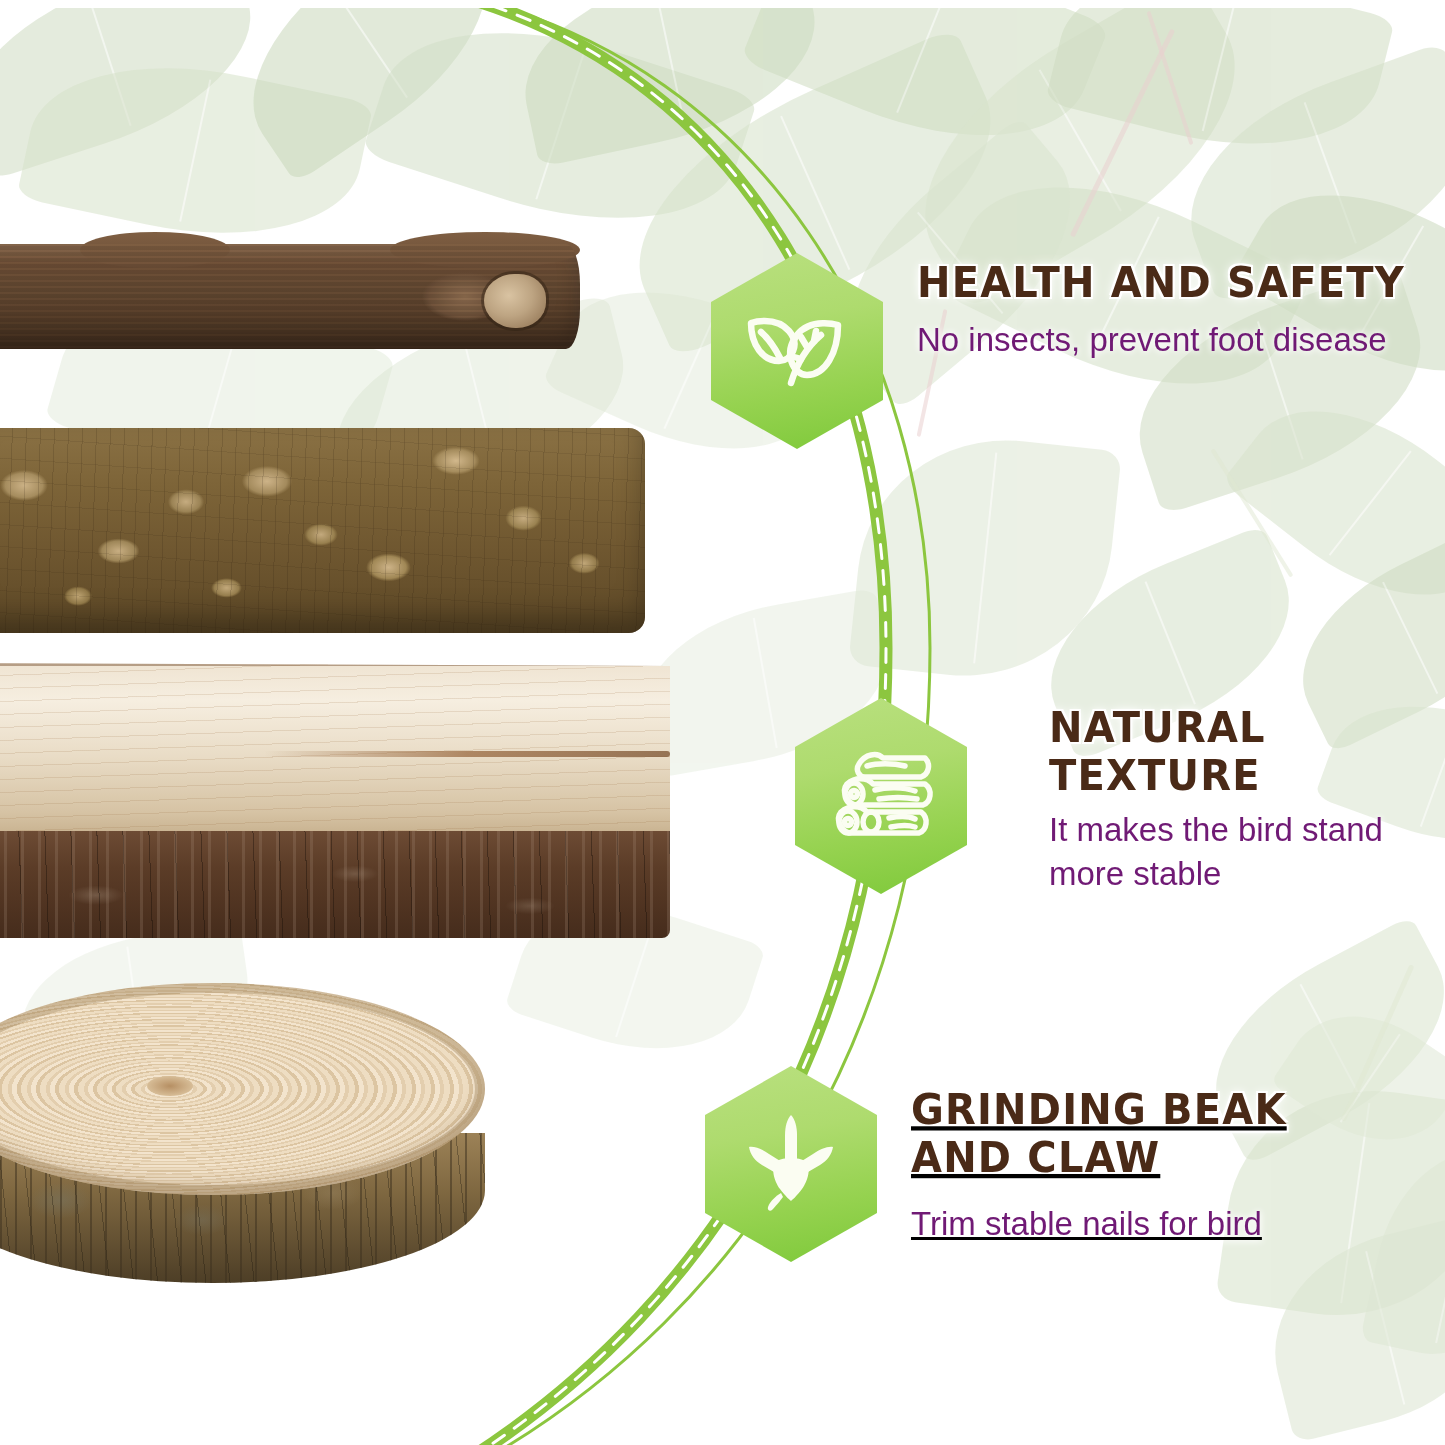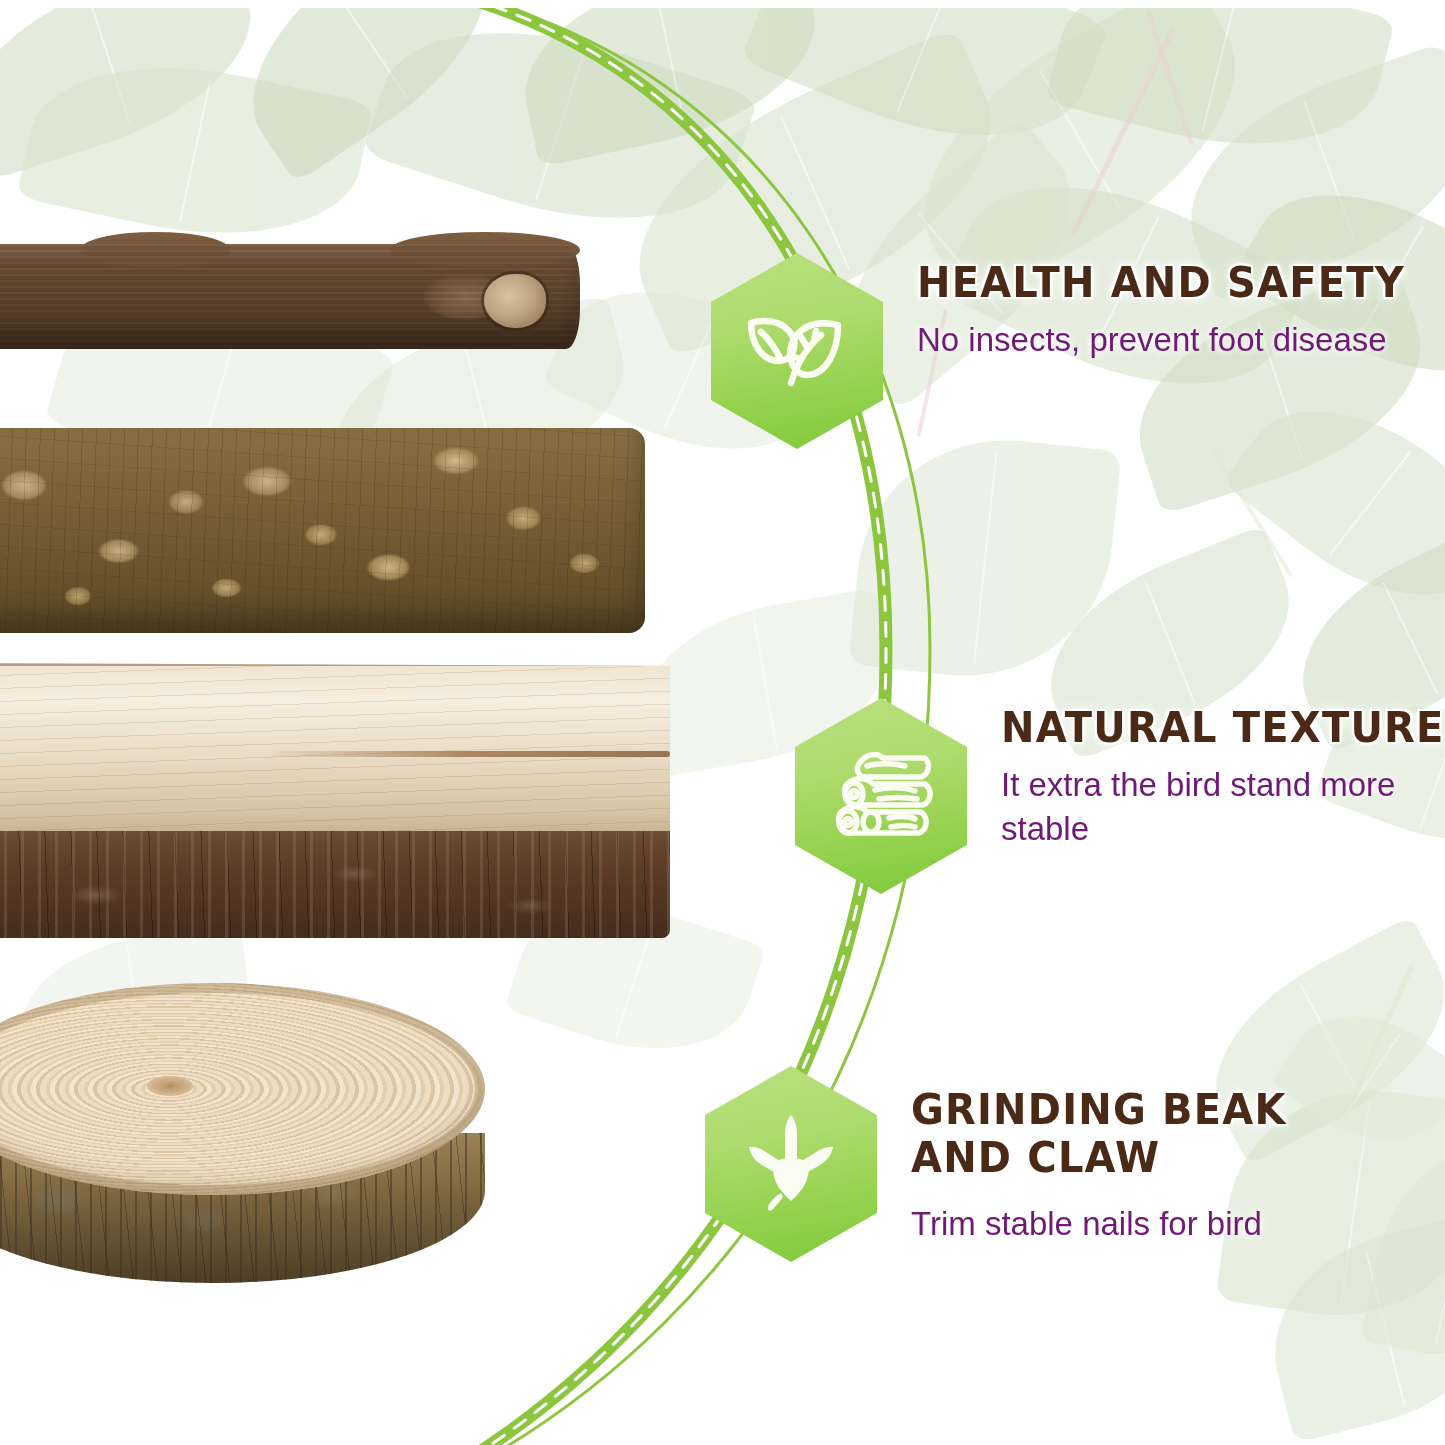--- a/index.html
+++ b/index.html
@@ -364,21 +364,21 @@
           </g>
         </svg>
       </div>
     </div>
     <div class="ftext">
       <p class="fhead">HEALTH AND SAFETY</p>
       <p class="fbody">No insects, prevent foot disease</p>
     </div>
   </div>
 
-  <div class="feature" style="left:795px;top:690px;">
+  <div class="feature" style="left:795px;top:690px;gap:48px;">
     <div class="hexwrap">
       <div class="hex">
 
         <svg width="120" height="100" viewBox="0 0 120 100">
           <g fill="none" stroke="#fbfdf2" stroke-width="5.5" stroke-linecap="round" stroke-linejoin="round">
 
             <path d="M38 18 C44 8 56 6 62 12 L104 12 C110 18 108 28 100 31 L44 31 C38 31 34 24 38 18 Z"></path>
             <path d="M46 20 C56 17 72 17 84 20"></path>
 
             <path d="M26 38 C34 31 46 31 52 38 L104 38 C112 44 110 56 102 59 L34 59 C26 56 20 46 26 38 Z"></path>
@@ -392,38 +392,38 @@
             <circle cx="27" cy="76" r="3.5"></circle>
             <ellipse cx="50" cy="76" rx="8" ry="10"></ellipse>
             <path d="M68 72 C78 70 88 70 94 73"></path>
             <path d="M70 81 C80 79 88 79 94 81"></path>
           </g>
         </svg>
       </div>
     </div>
     <div class="ftext">
       <p class="fhead">NATURAL TEXTURE</p>
-      <p class="fbody">It extra the bird stand more stable</p>
+      <p class="fbody">It makes the bird stand more stable</p>
     </div>
   </div>
 
   <div class="feature" style="left:705px;top:1058px;">
     <div class="hexwrap">
       <div class="hex">
 
         <svg width="110" height="110" viewBox="0 0 110 110">
           <g fill="#fbfdf2">
             <path d="M55 6 C59 10 61 18 61 26 L61 54 L49 54 L49 26 C49 18 51 10 55 6 Z"></path>
             <path d="M13 38 C18 37 26 40 33 45 L57 60 L50 70 L26 56 C19 52 14 45 13 38 Z"></path>
             <path d="M97 38 C96 45 91 52 84 56 L60 70 L53 60 L77 45 C84 40 92 37 97 38 Z"></path>
             <path d="M41 52 C47 48 63 48 69 52 C76 57 72 72 66 80 C61 87 55 92 55 92 C55 92 49 87 44 80 C38 72 34 57 41 52 Z"></path>
             <path d="M47 88 C47 88 41 96 36 101 C34 103 31 101 32 98 C34 92 40 87 45 84 Z"></path>
           </g>
         </svg>
       </div>
     </div>
-    <div class="ftext" style="padding-top:20px;">
+    <div class="ftext" style="padding-top:20px;text-decoration:underline;">
       <p class="fhead" style="max-width:400px;">GRINDING BEAK AND CLAW</p>
       <p class="fbody" style="margin-top:26px;">Trim stable nails for bird</p>
     </div>
   </div>
 
 </div>
 
 </body></html>

